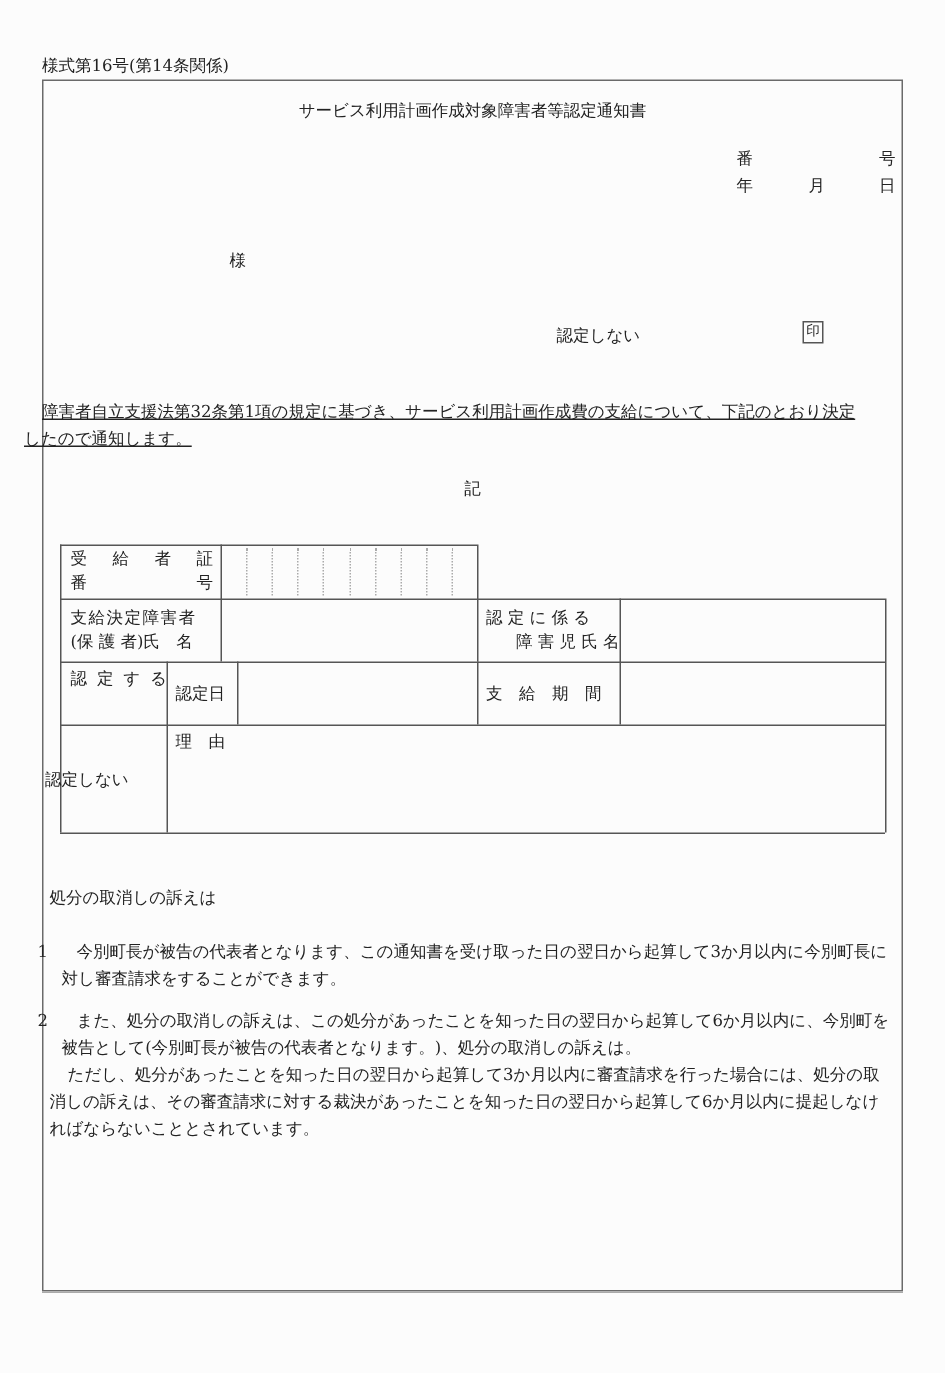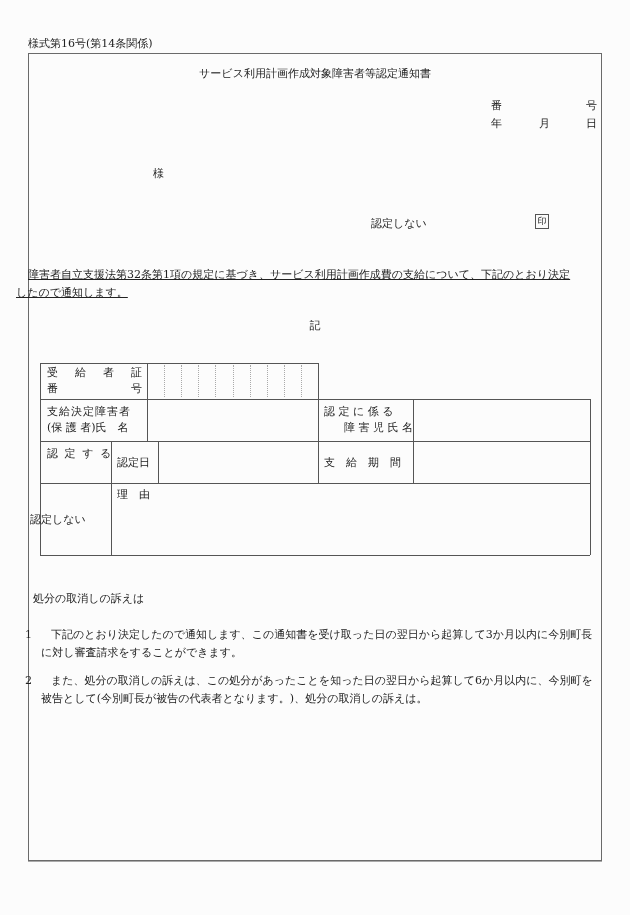--- a/index.html
+++ b/index.html
@@ -108,21 +108,22 @@
   <div class="hl" style="left:40px; top:555px; width:550px;"></div>
   <div class="cell-text" style="left:30px; top:512px;">認定しない</div>
   <div class="cell-text" style="left:117px; top:487px;">理　由</div>
   <div class="abs" style="left:112px; top:503px; width:477px; height:51px;"></div>
 </div>
 
 <div class="abs" id="appeal-title">処分の取消しの訴えは</div>
 
 <div class="para" id="item1">
   <div class="hang">
-    <span class="item-num">1</span><span>下記のとおり決定したので通知します、この通知書を受け取った日の翌日から起算して3か月以内に今別町長に対し審査請求をすることができます。</span>
+    <span class="item-num">1</span><span>今別町長が被告の代表者となります、この通知書を受け取った日の翌日から起算して3か月以内に今別町長に対し審査請求をすることができます。</span>
   </div>
 </div>
 
 <div class="para" id="item2">
   <div class="hang">
     <span class="item-num">2</span><span>また、処分の取消しの訴えは、この処分があったことを知った日の翌日から起算して6か月以内に、今別町を被告として(今別町長が被告の代表者となります。)、処分の取消しの訴えは。</span>
   </div>
+  <div style="text-indent:12px;">ただし、処分があったことを知った日の翌日から起算して3か月以内に審査請求を行った場合には、処分の取消しの訴えは、その審査請求に対する裁決があったことを知った日の翌日から起算して6か月以内に提起しなければならないこととされています。</div>
 </div>
 
 </body></html>

